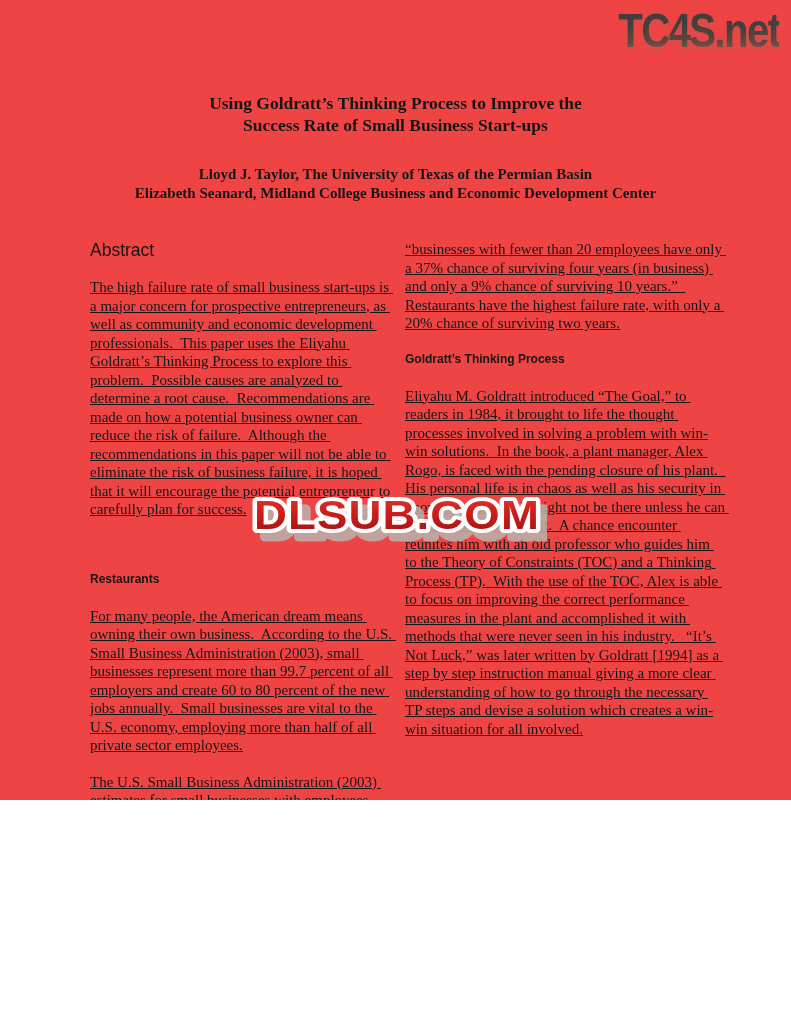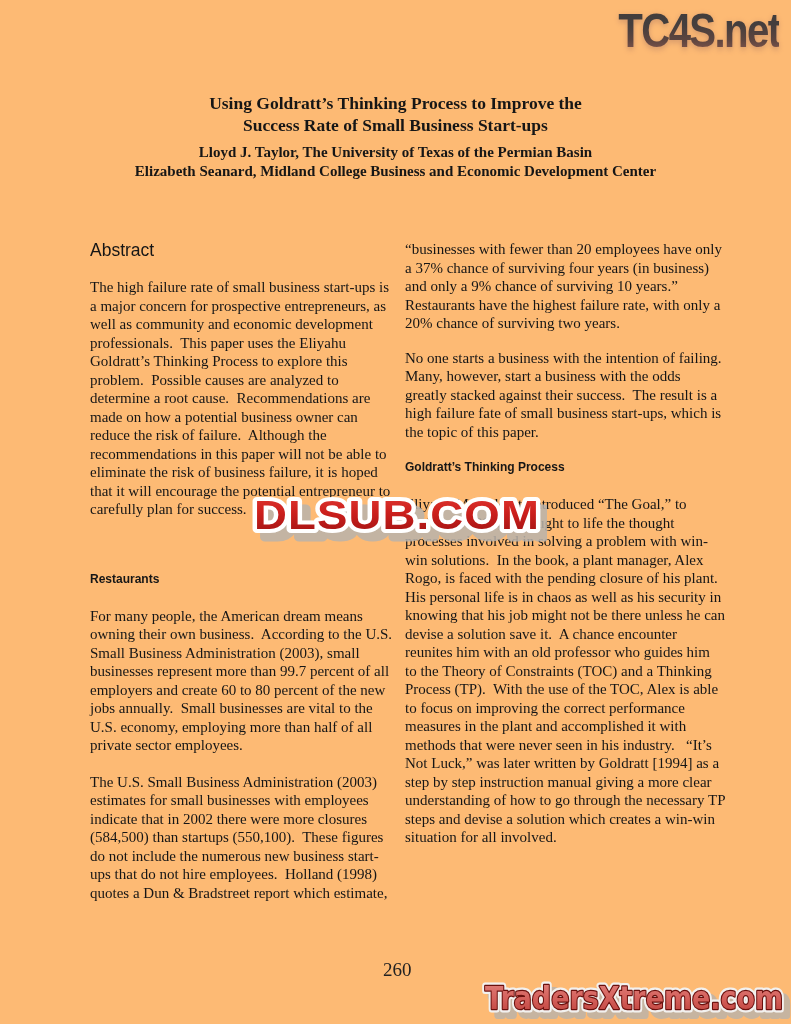--- a/index.html
+++ b/index.html
@@ -1,31 +1,31 @@
 <!DOCTYPE html>
 <html><head>
 <meta charset="utf-8">
 <style>
   html,body { margin:0; padding:0; background:#ffffff; }
   .page {
-    position:relative; width:791px; height:1024px; background:#fdba74;
+    position:relative; width:791px; height:800px; background:#ef4444;
     overflow:hidden; font-family:"Liberation Serif", serif; color:#161616;
   }
 
   
   .header { position:absolute; top:92px; left:0; width:791px; text-align:center; }
   .title-line { font-weight:bold; font-size:17.5px; line-height:22px; }
-  .authors { margin-top:7px; }
+  .authors { margin-top:29px; }
   .author-line { font-weight:bold; font-size:15px; line-height:19px; }
 
   
   .col { position:absolute; top:240px; font-size:15px; line-height:18.5px; }
   .col-left  { left:90px;  width:309px; }
   .col-right { left:405px; width:320px; }
-  .col p { margin:0 0 18px 0; white-space:pre-wrap; }
+  .col p { margin:0 0 18px 0; white-space:pre-wrap;text-decoration:underline; }
   .col-right p { margin-bottom:16px; }
   .h-sans {
     font-family:"Liberation Sans", sans-serif; font-size:12px;
     line-height:20px; font-weight:bold; margin:0 0 18px 0;
   }
   .h-abstract { font-weight:normal; font-size:17.5px; }
   .h-intro { margin-top:50px; }
   .h-goldratt { margin-top:13px; }
   .p-gap { margin-top:30px; }
 
@@ -72,21 +72,20 @@
   <div class="col col-left">
     <h2 class="h-sans h-abstract">Abstract</h2>
     <p>The high failure rate of small business start-ups is a major concern for prospective entrepreneurs, as well as community and economic development professionals.  This paper uses the Eliyahu Goldratt’s Thinking Process to explore this problem.  Possible causes are analyzed to determine a root cause.  Recommendations are made on how a potential business owner can reduce the risk of failure.  Although the recommendations in this paper will not be able to eliminate the risk of business failure, it is hoped that it will encourage the potential entrepreneur to carefully plan for success.</p>
     <h2 class="h-sans h-intro">Restaurants</h2>
     <p>For many people, the American dream means owning their own business.  According to the U.S. Small Business Administration (2003), small businesses represent more than 99.7 percent of all employers and create 60 to 80 percent of the new jobs annually.  Small businesses are vital to the U.S. economy, employing more than half of all private sector employees.</p>
     <p class="p-gap">The U.S. Small Business Administration (2003) estimates for small businesses with employees indicate that in 2002 there were more closures (584,500) than startups (550,100).  These figures do not include the numerous new business start-ups that do not hire employees.  Holland (1998) quotes a Dun &amp; Bradstreet report which estimate,</p>
   </div>
 
   <div class="col col-right">
     <p>“businesses with fewer than 20 employees have only a 37% chance of surviving four years (in business) and only a 9% chance of surviving 10 years.”  Restaurants have the highest failure rate, with only a 20% chance of surviving two years.</p>
-    <p>No one starts a business with the intention of failing.  Many, however, start a business with the odds greatly stacked against their success.  The result is a high failure fate of small business start-ups, which is the topic of this paper.</p>
     <h2 class="h-sans h-goldratt">Goldratt’s Thinking Process</h2>
     <p>Eliyahu M. Goldratt introduced “The Goal,” to readers in 1984, it brought to life the thought processes involved in solving a problem with win-win solutions.  In the book, a plant manager, Alex Rogo, is faced with the pending closure of his plant.  His personal life is in chaos as well as his security in knowing that his job might not be there unless he can devise a solution save it.  A chance encounter reunites him with an old professor who guides him to the Theory of Constraints (TOC) and a Thinking Process (TP).  With the use of the TOC, Alex is able to focus on improving the correct performance measures in the plant and accomplished it with methods that were never seen in his industry.   “It’s Not Luck,” was later written by Goldratt [1994] as a step by step instruction manual giving a more clear understanding of how to go through the necessary TP steps and devise a solution which creates a win-win situation for all involved.</p>
   </div>
 
   <div class="page-number">260</div>
 
   <div class="wm-mid">
     <svg width="300" height="62" viewBox="0 0 300 62">
       <defs>
         <linearGradient id="redGrad" x1="0" y1="0" x2="0" y2="1">

